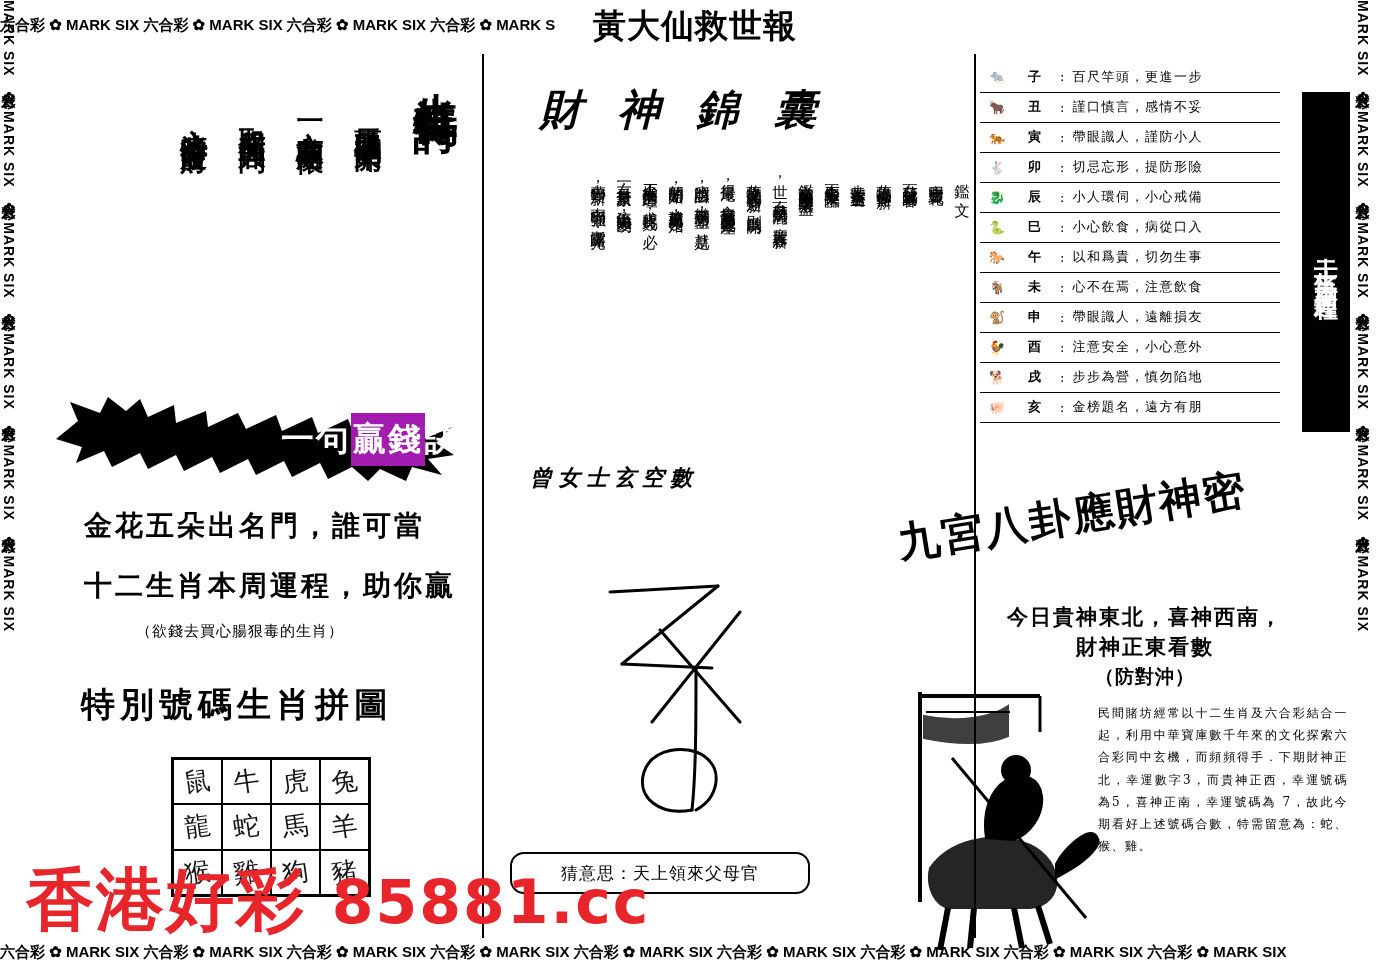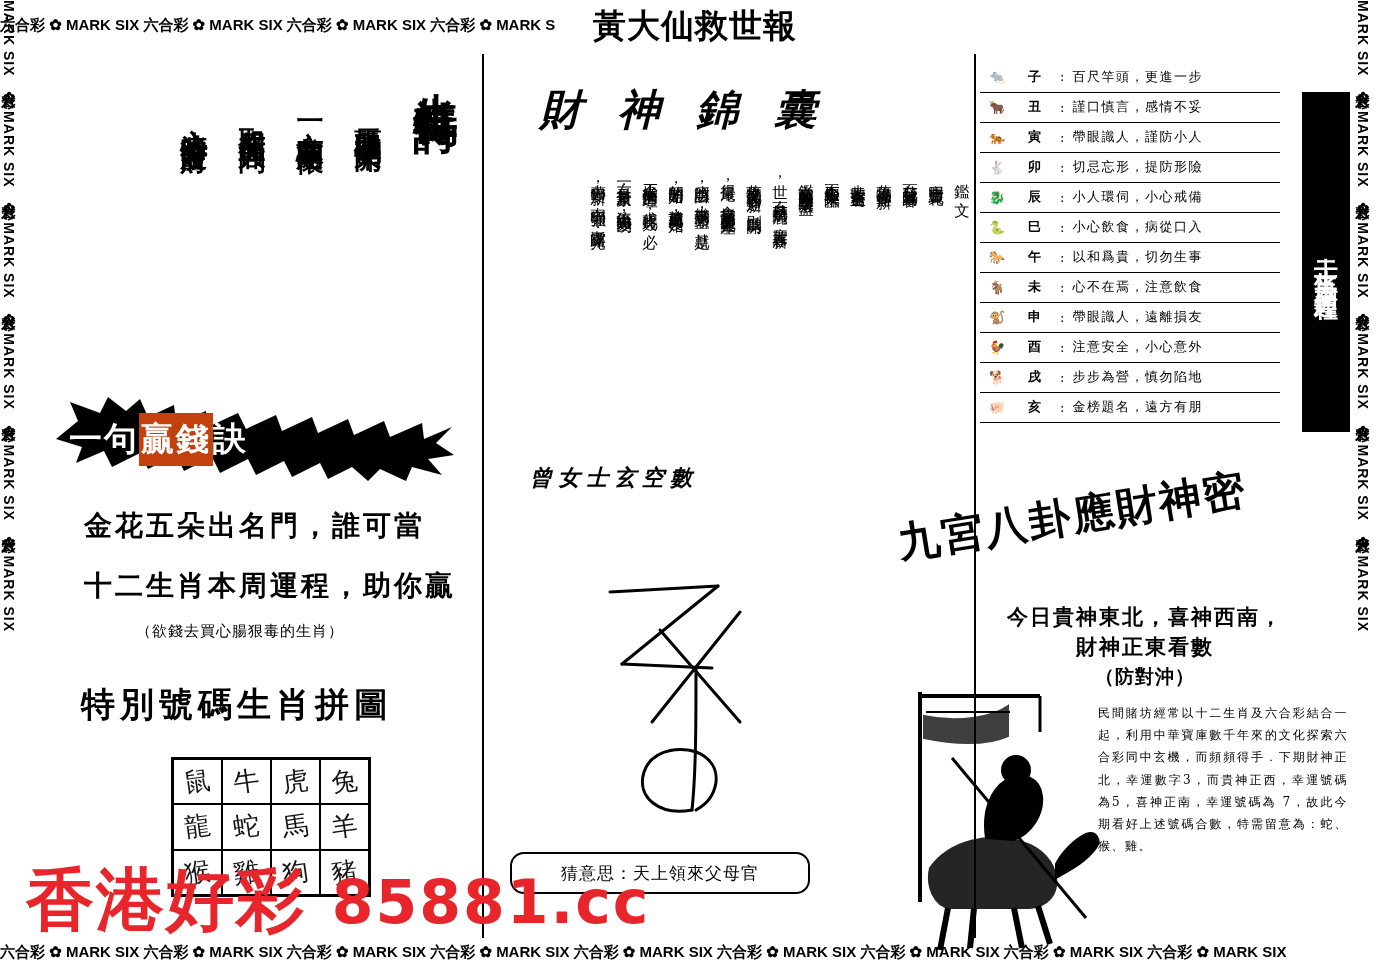--- a/index.html
+++ b/index.html
@@ -88,22 +88,22 @@
   .poem-l1 { right: 90px; top: 55px; }
   .poem-l2 { right: 148px; top: 55px; }
   .poem-l3 { right: 206px; top: 55px; }
   .poem-l4 { right: 264px; top: 55px; }
 
   .burst {
     position: absolute; left: 20px; top: 345px; width: 400px; height: 85px;
   }
   .burst svg { display: block; }
   .burst-label {
-    position: absolute; left: 13px; top: 0; width: 400px; height: 85px;
-    display: flex; align-items: center; justify-content: flex-start;
+    position: absolute; left: 4px; top: 0; width: 400px; height: 85px;
+    display: flex; align-items: center; justify-content: flex-end;
     font-size: 33px; font-weight: bold; letter-spacing: 2px;
     font-family: "DejaVu Serif", serif;
   }
   .burst-label span.wh { color: #fff; }
 
   .couplet {
     position: absolute; left: 48px; width: 380px;
     font-size: 28px; font-weight: bold; letter-spacing: 3px;
     font-family: "DejaVu Serif", serif;
   }
@@ -299,21 +299,21 @@
     <div class="poem-line vcol poem-l2">一六合數定開懷</div>
     <div class="poem-line vcol poem-l3">取作四五何人問</div>
     <div class="poem-line vcol poem-l4">心水清時定發財</div>
 
     <div class="burst">
       <svg width="400" height="85" viewBox="0 0 400 85">
         <polygon points="0,42 22,24 14,5 44,16 52,0 70,14 84,2 92,20 118,8 120,26 150,14 152,30 182,16 190,32 220,18 226,34 256,20 262,36 292,22 298,38 328,24 334,40 366,26 368,42 396,30 380,46 398,58 372,62 386,78 356,70 350,84 324,72 312,84 296,70 272,82 264,66 236,80 228,64 200,78 192,62 164,76 156,60 128,74 120,58 92,72 84,56 56,70 48,54 20,66 26,50" fill="#000"></polygon>
       </svg>
       <div class="burst-label">
         <span class="wh">一句</span>
-        <span style="color:#fff;background:#c2410c;padding:4px 2px;">贏錢</span>
+        <span style="color:#fff;background:#a21caf;padding:4px 2px;">贏錢</span>
         <span class="wh">訣</span>
       </div>
     </div>
 
     <div class="couplet couplet-1">金花五朵出名門，誰可當</div>
     <div class="couplet couplet-2">十二生肖本周運程，助你贏</div>
     <div class="couplet-note">（欲錢去買心腸狠毒的生肖）</div>
 
     <div class="special-title">特別號碼生肖拼圖</div>
 

